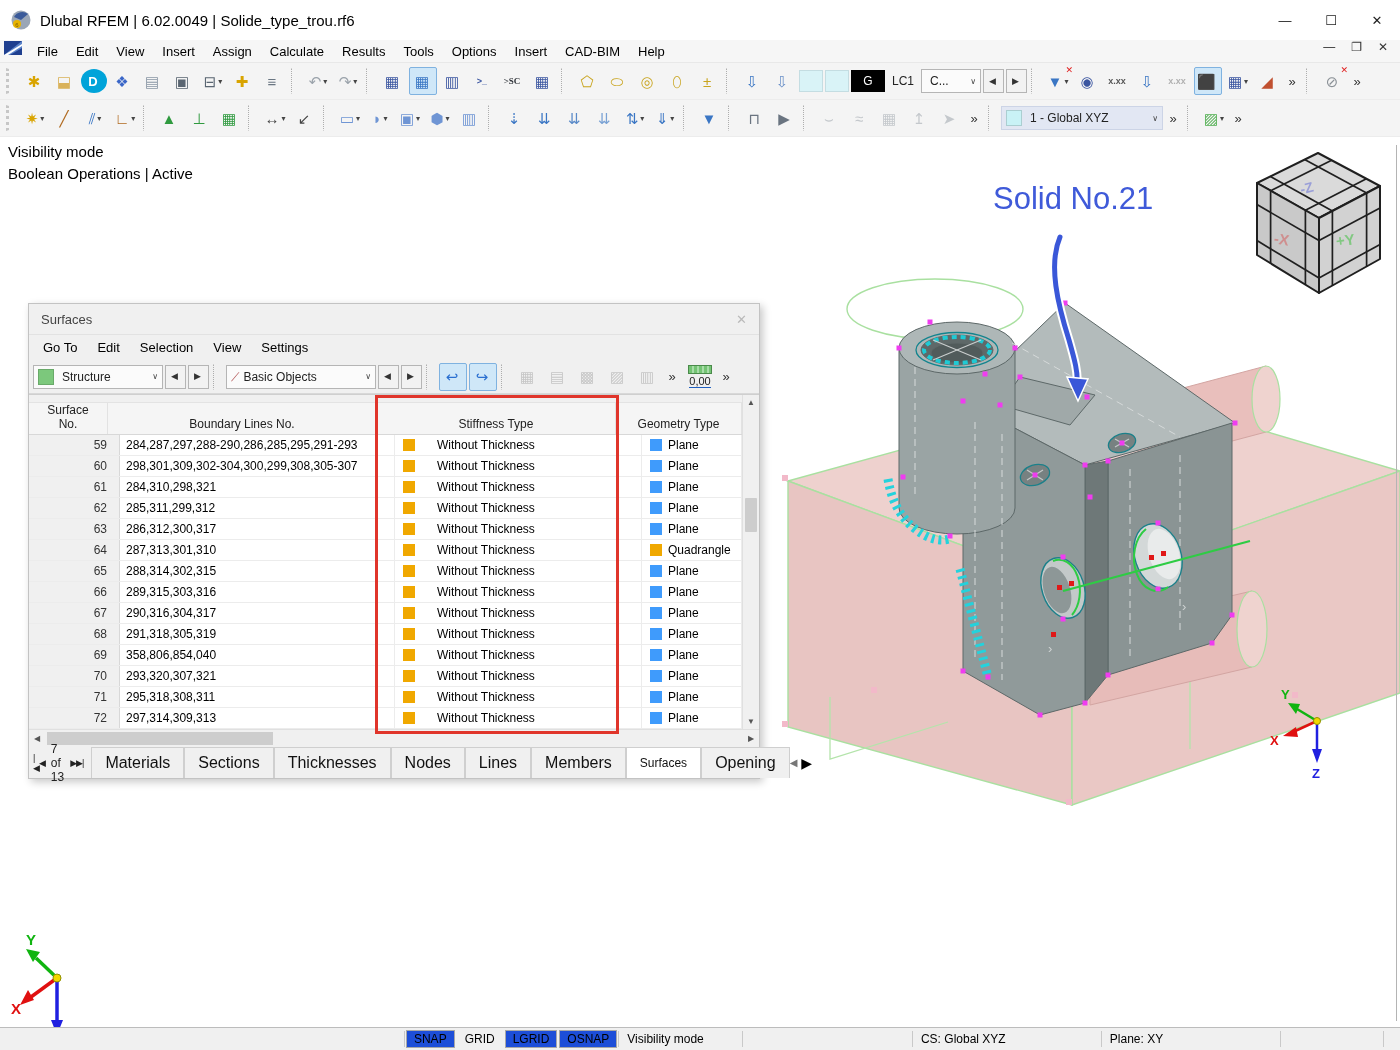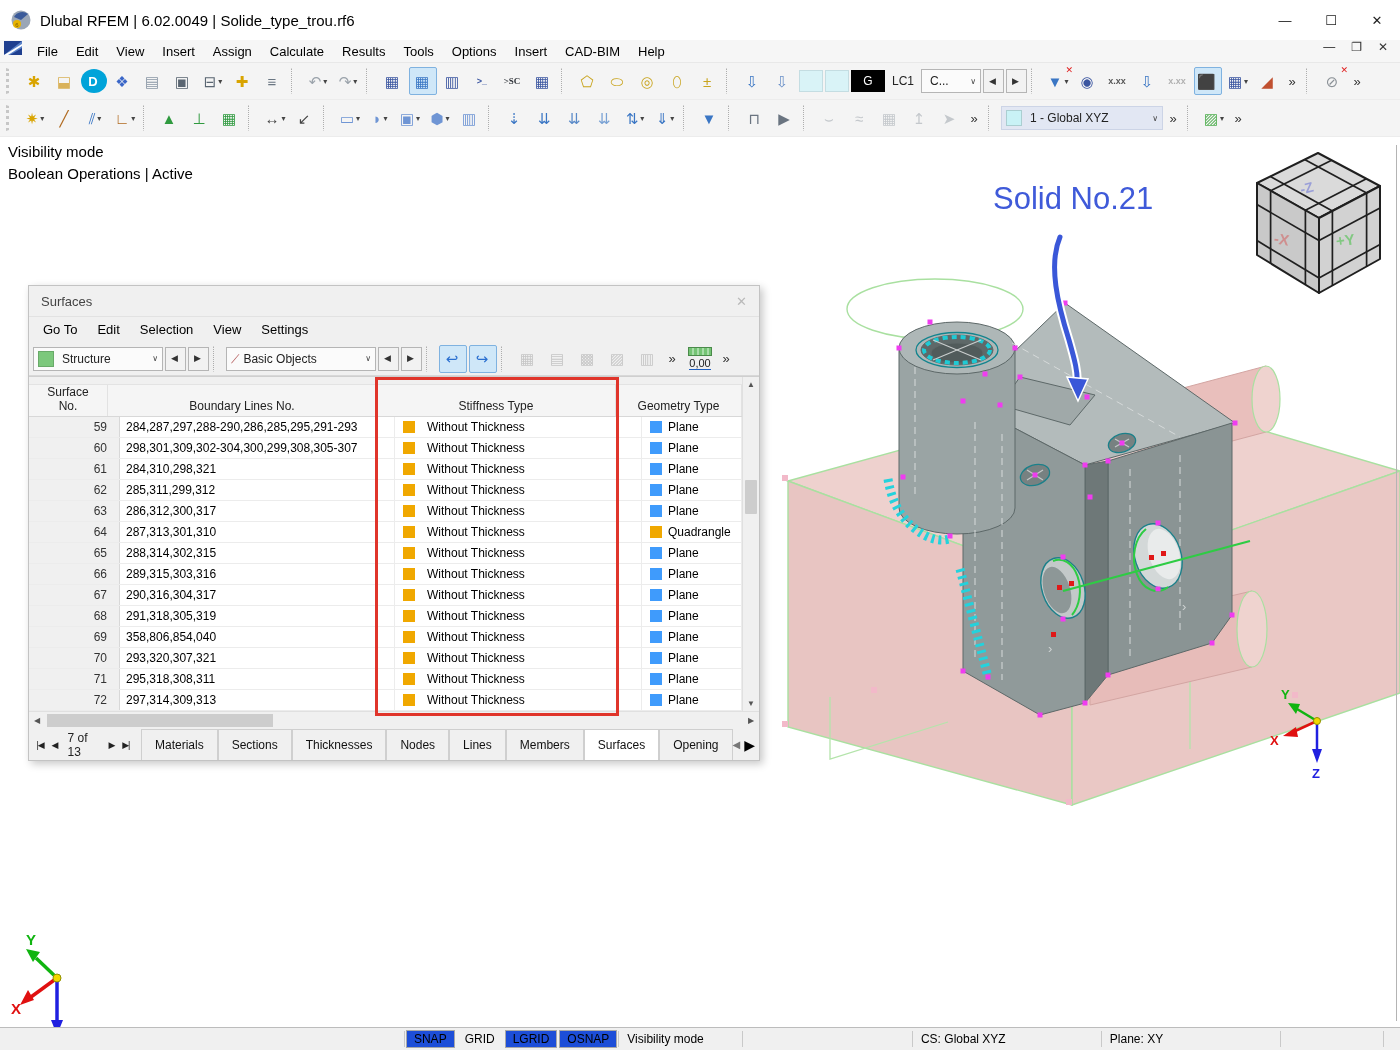--- a/index.html
+++ b/index.html
@@ -43,57 +43,57 @@
   .xb{position:absolute;right:-2px;top:-3px;font-size:9px;color:#e02020;font-weight:bold;}
   .tb-length{flex-direction:column;gap:0;padding:0 3px;}
   .tb-length .txt{font-size:11px;border-bottom:1px solid #2060c0;}
   .tb-length::before{content:"";width:22px;height:7px;border:1px solid #4a8a4a;
       background:repeating-linear-gradient(90deg,#74c474 0 3px,#a8dca8 3px 5px);margin-bottom:1px;}
   
   .viewport{position:relative;height:890px;background:#fff;overflow:hidden;}
   .scene{position:absolute;left:0;top:0;width:1400px;height:890px;}
   .vp-mode{position:absolute;left:8px;top:4px;font-size:15px;line-height:22px;z-index:3;}
   
-  .panel{position:absolute;left:28px;top:148px;width:730px;background:#f0f0f0;border:1px solid #c3c3c3;
+  .panel{position:absolute;left:28px;top:166px;width:730px;background:#f0f0f0;border:1px solid #c3c3c3;
          box-shadow:3px 3px 8px rgba(0,0,0,.22);z-index:5;font-size:12px;}
   .panel-title{height:30px;display:flex;align-items:center;padding:0 12px;font-size:13px;color:#444;border-bottom:1px solid #e2e2e2;}
   .panel-close{margin-left:auto;color:#b9b9b9;font-size:13px;}
   .panel-menu{height:25px;display:flex;align-items:center;padding:0 4px;font-size:13px;}
   .panel-menu .menu-item{padding:0 10px;}
   .panel-toolbar{height:33px;display:flex;align-items:center;padding:0 4px;gap:2px;border-bottom:1px solid #d8d8d8;}
   
   .table-wrap{position:relative;height:334px;background:#fff;border-top:1px solid #cfcfcf;display:flex;}
   .tgrid{flex:1 1 auto;display:flex;flex-direction:column;}
   .blank-strip{height:10px;background:#f0f0f0;border-bottom:1px solid #e3e3e3;}
   .thead{display:flex;height:42px;background:#f5f5f5;border-bottom:1px solid #d8d8d8;font-size:12px;color:#222;}
   .thead .hc{display:flex;align-items:flex-end;justify-content:center;padding-bottom:3px;border-right:1px solid #e2e2e2;}
   .hc.no{flex-direction:column;align-items:center;justify-content:flex-start;}
   .trow{display:flex;height:20px;border-bottom:1px solid #ececec;background:#fff;}
   .c{display:flex;align-items:center;border-right:1px solid #ececec;overflow:hidden;white-space:nowrap;}
   .c.no{width:78px;justify-content:flex-end;padding-right:12px;background:#f0f0f0;color:#333;border-right:1px solid #d8d8d8;}
   .c.lines{width:268px;padding-left:6px;}
-  .c.stiff{width:238px;padding-left:8px;gap:12px;}
+  .c.stiff{width:238px;padding-left:8px;gap:22px;}
   .c.geom{flex:1;padding-left:8px;gap:6px;}
   .csw{width:12px;height:12px;flex:0 0 auto;}
   .stiff .csw{background:#f0a800;}
   .red-rect{position:absolute;left:346px;top:0;width:238px;height:333px;border:3px solid #e0352b;pointer-events:none;z-index:6;}
   
   .vscroll{width:16px;background:#f0f0f0;border-left:1px solid #e0e0e0;display:flex;flex-direction:column;align-items:center;font-size:8px;color:#555;}
   .vs-btn{height:15px;display:flex;align-items:center;justify-content:center;width:100%;}
   .vs-sp{height:88px;}
   .vs-thumb{width:12px;height:34px;background:#cdcdcd;border-radius:1px;}
   .hscroll{height:17px;background:#f0f0f0;display:flex;align-items:center;border-top:1px solid #e0e0e0;font-size:8px;color:#555;}
   .hs-btn{width:16px;text-align:center;}
   .hs-thumb{width:226px;height:13px;background:#cdcdcd;margin-left:2px;}
   
   .panel-bottom{height:31px;display:flex;align-items:center;background:#f0f0f0;padding-left:4px;}
   .pg{width:17px;height:20px;display:flex;align-items:center;justify-content:center;font-size:9px;color:#222;letter-spacing:-1px;}
   .pg-label{font-size:12px;padding:0 6px;color:#222;}
   .tabs{display:flex;height:100%;margin-left:8px;align-items:stretch;}
-  .tab{display:flex;align-items:center;padding:0 13px;font-size:12px;background:#f0f0f0;border:1px solid #cfcfcf;border-bottom:none;color:#111;}
+  .tab{display:flex;align-items:center;padding:0 13px;font-size:16px;background:#f0f0f0;border:1px solid #cfcfcf;border-bottom:none;color:#111;}
   .tab.active{background:#fff;font-size:12px;}
   .tab-scroll{margin-left:auto;display:flex;align-items:center;gap:4px;padding-right:4px;}
   .ts-btn{font-size:10px;color:#777;}
   .ts-btn.strong{font-size:14px;color:#000;}
   
   .sb{height:26px;display:flex;background:#f0f0f0;border-top:1px solid #bcbcbc;font-size:12px;align-items:stretch;
       border-bottom:3px solid #2a2a2a;box-sizing:border-box;}
   .sb-seg{display:flex;align-items:center;padding:0 8px;}
   .sb-btn{display:flex;align-items:center;padding:0 7px;margin:2px 1px;border:1px solid transparent;}
   .sb-btn.pressed{border-color:#a8a8a8;background:#1d4ed8;}

